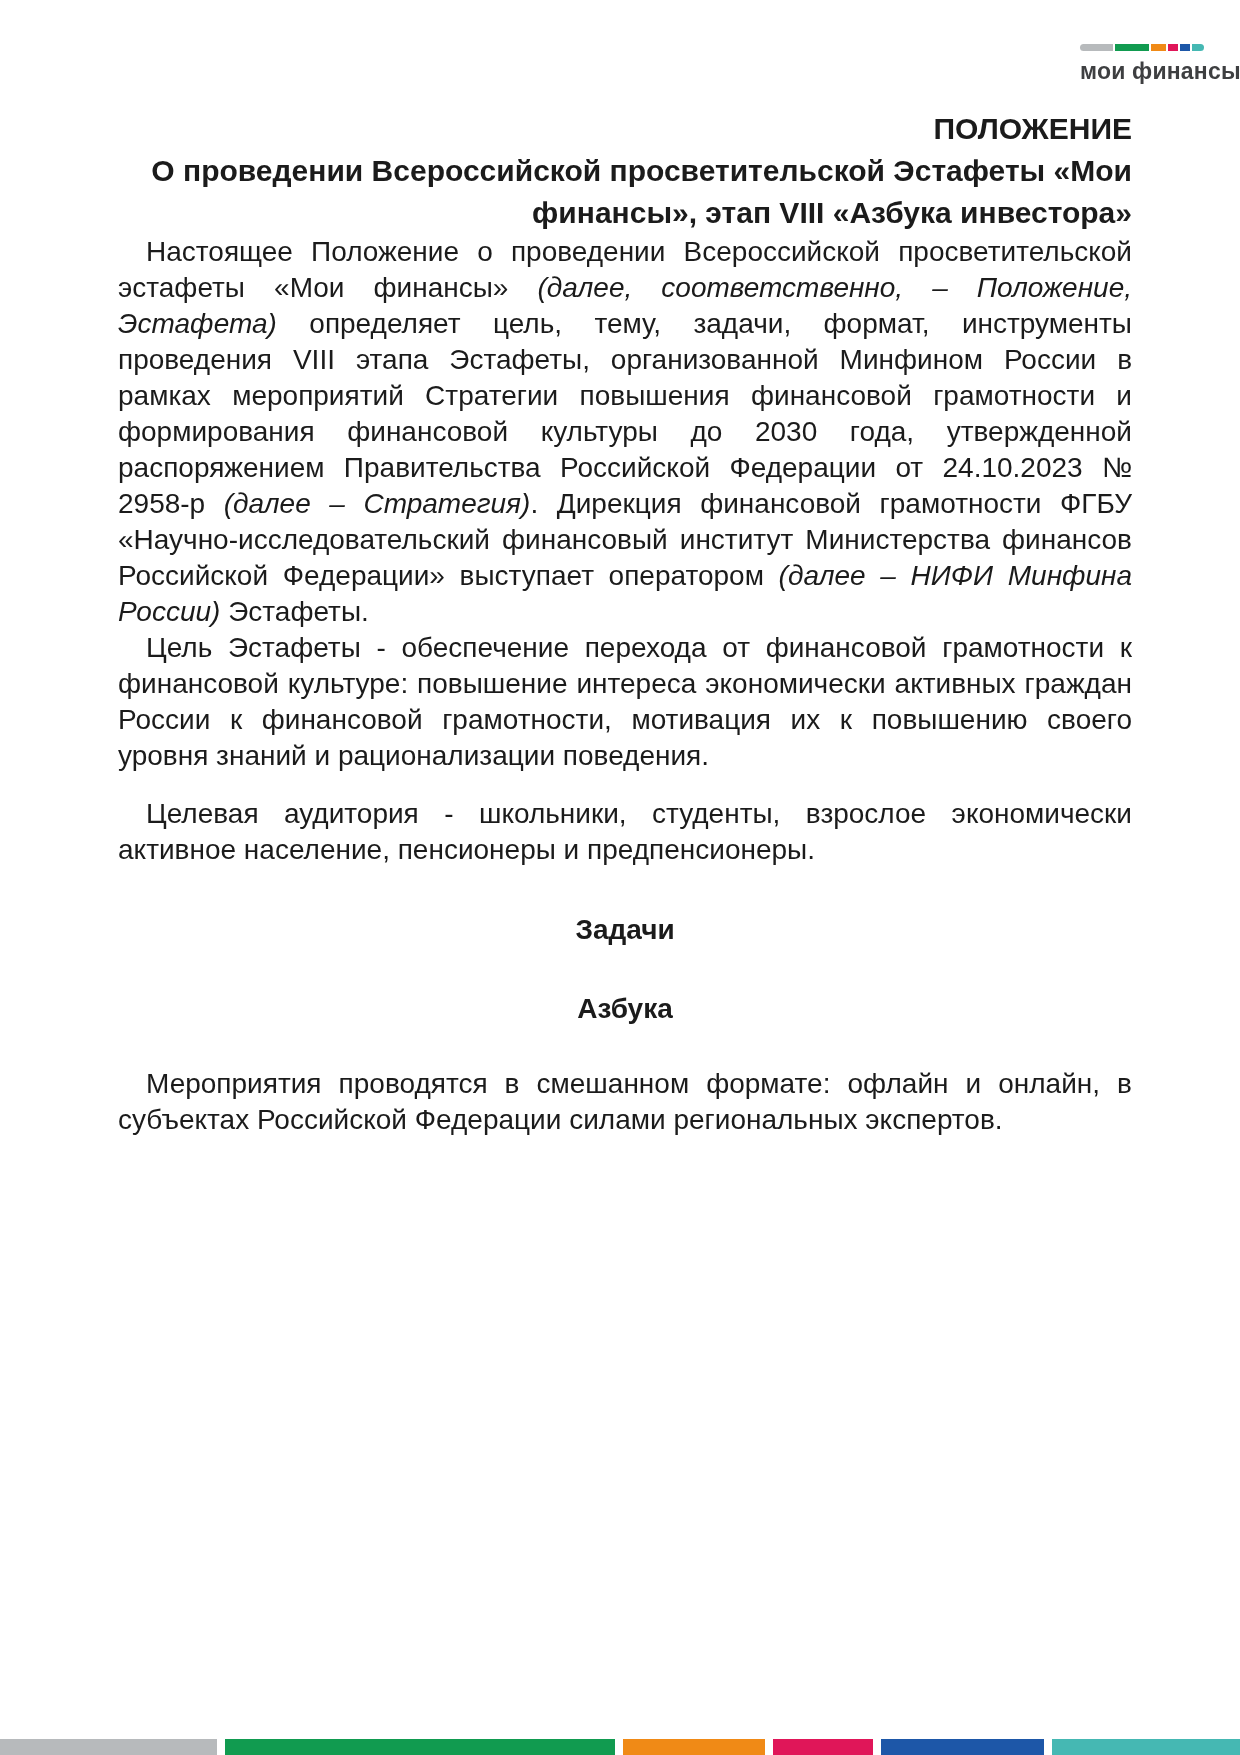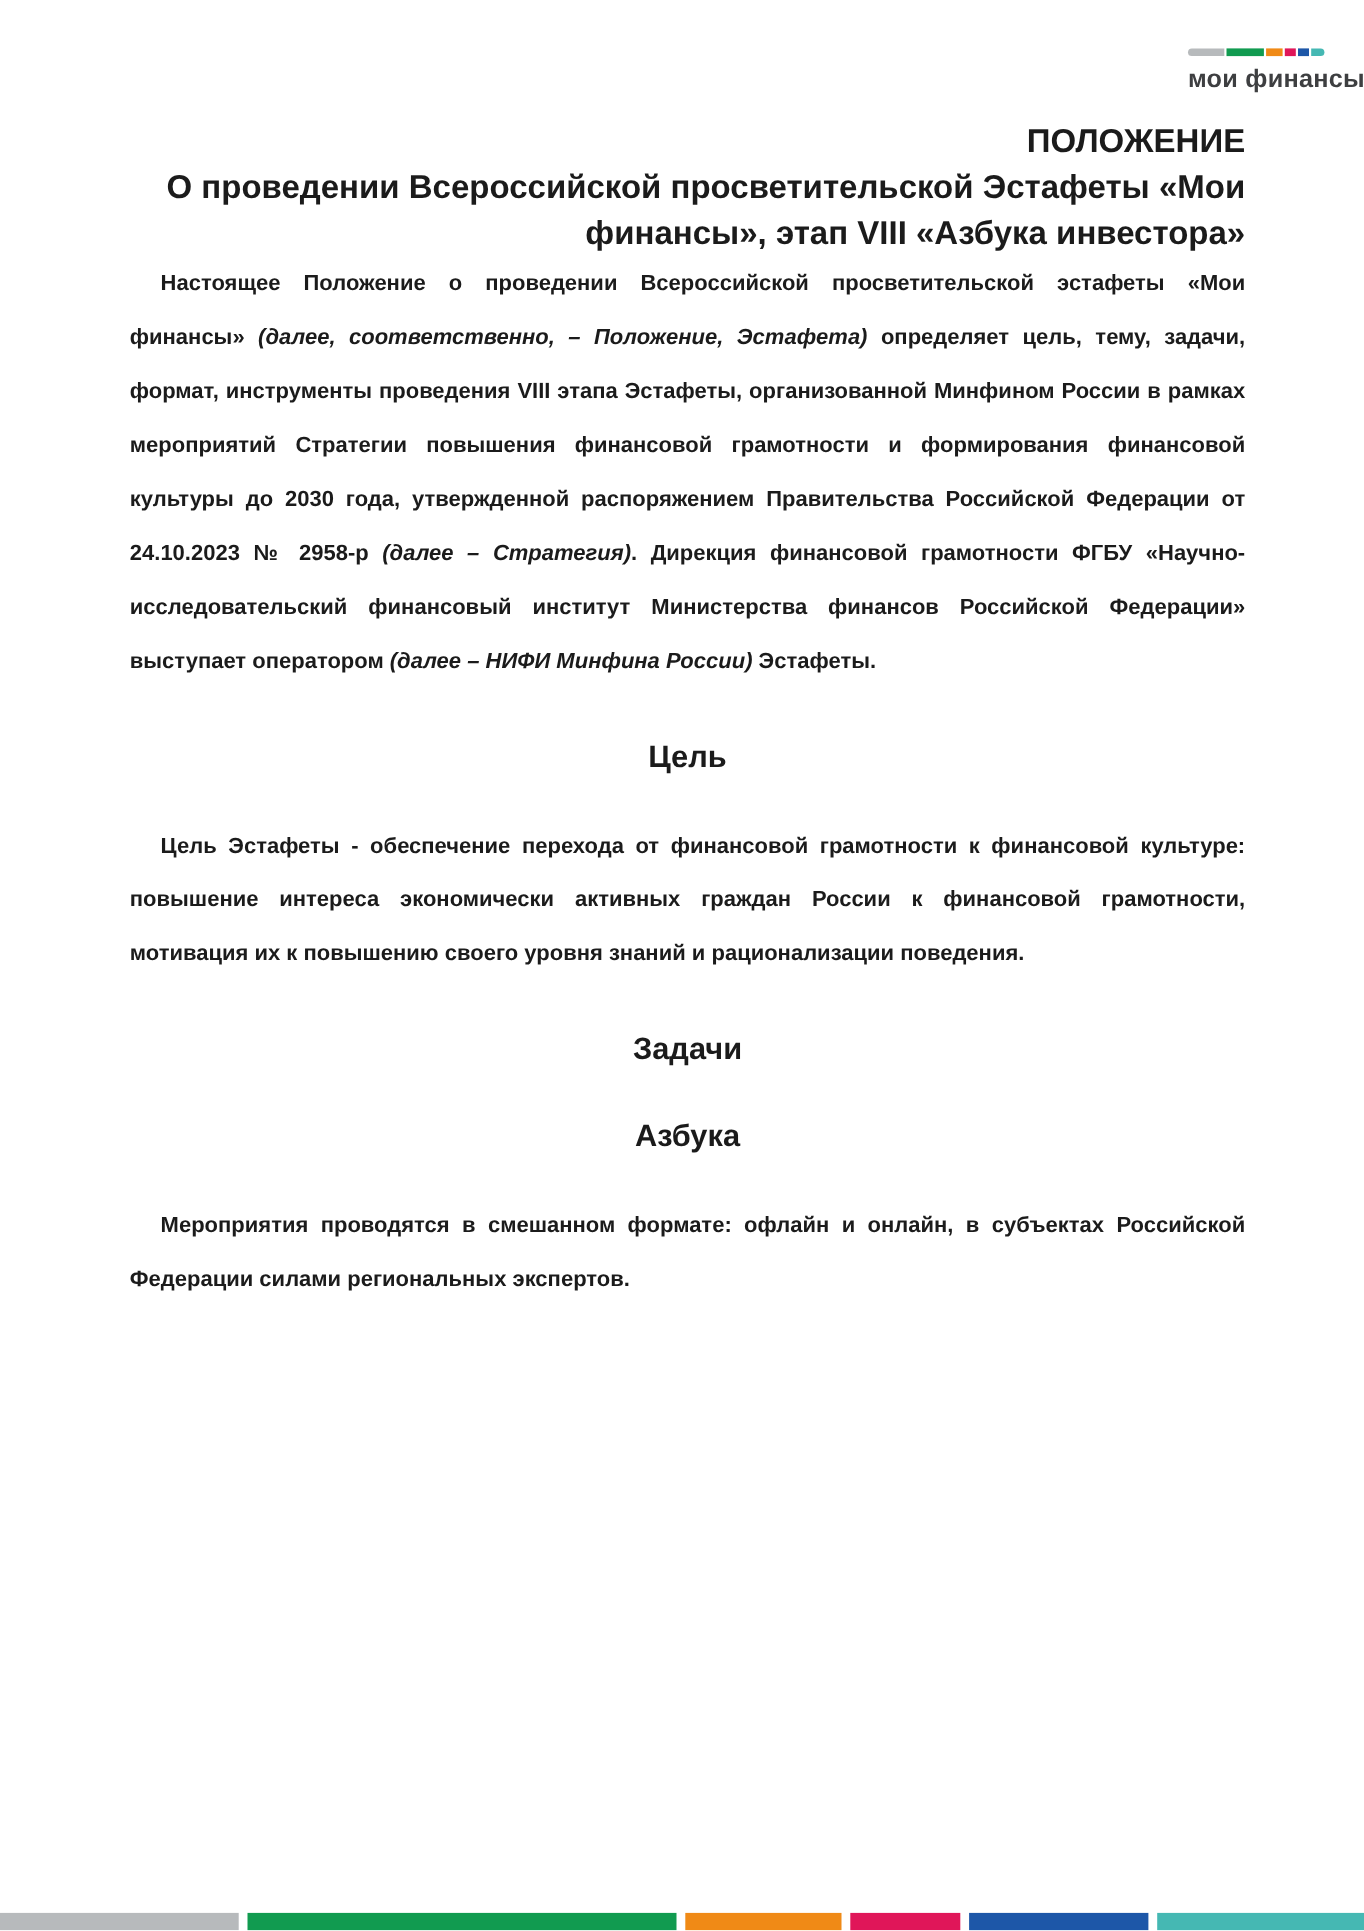--- a/index.html
+++ b/index.html
@@ -31,25 +31,24 @@
   }
 
   
   .content{position:absolute;left:118px;top:108px;width:1014px;}
   .doc-title,.doc-subtitle{
     text-align:right;font-weight:700;font-size:30px;line-height:42px;margin:0;
   }
   .intro{margin-top:52px;}
   .para{
     margin:0;
-    font-size:20px;
-    line-height:49px;
+    font-size:28px;
+    line-height:36px;
     text-align:justify;
     text-indent:28px;
-    font-weight:bold;
   }
   .para em{font-style:italic;}
   .para.spaced{margin-top:22px;}
   .section-heading{
     text-align:center;font-weight:700;font-size:28px;line-height:35px;
     margin:44px 0 40px 0;
   }
 
   
   .footer{
@@ -80,22 +79,22 @@
     </div>
     <div class="logo-text">мои финансы</div>
   </div>
 
   <div class="content">
     <h1 class="doc-title">ПОЛОЖЕНИЕ</h1>
     <h2 class="doc-subtitle">О проведении Всероссийской просветительской Эстафеты «Мои финансы», этап VIII «Азбука инвестора»</h2>
 
     <p class="para intro"><span>Настоящее Положение о проведении Всероссийской просветительской эстафеты «Мои финансы» </span><em>(далее, соответственно, – Положение, Эстафета)</em><span> определяет цель, тему, задачи, формат, инструменты проведения VIII этапа Эстафеты, организованной Минфином России в рамках мероприятий Стратегии повышения финансовой грамотности и формирования финансовой культуры до 2030 года, утвержденной распоряжением Правительства Российской Федерации от 24.10.2023 № 2958-р </span><em>(далее – Стратегия)</em><span>. Дирекция финансовой грамотности ФГБУ «Научно-исследовательский финансовый институт Министерства финансов Российской Федерации» выступает оператором </span><em>(далее – НИФИ Минфина России)</em><span> Эстафеты.</span></p>
 
-    <div class="section-heading">Цель</div>
     <p class="para">Цель Эстафеты - обеспечение перехода от финансовой грамотности к финансовой культуре: повышение интереса экономически активных граждан России к финансовой грамотности, мотивация их к повышению своего уровня знаний и рационализации поведения.</p>
+    <p class="para spaced">Целевая аудитория - школьники, студенты, взрослое экономически активное население, пенсионеры и предпенсионеры.</p>
 
     <div class="section-heading">Задачи</div>
 
     <div class="section-heading">Азбука</div>
     <p class="para">Мероприятия проводятся в смешанном формате: офлайн и онлайн, в субъектах Российской Федерации силами региональных экспертов.</p>
   </div>
 
   <div class="footer">
     <div class="seg fs-gray" style="background: rgb(183, 186, 188);"></div>
     <div class="seg fs-green" style="background: rgb(17, 155, 80);"></div>

